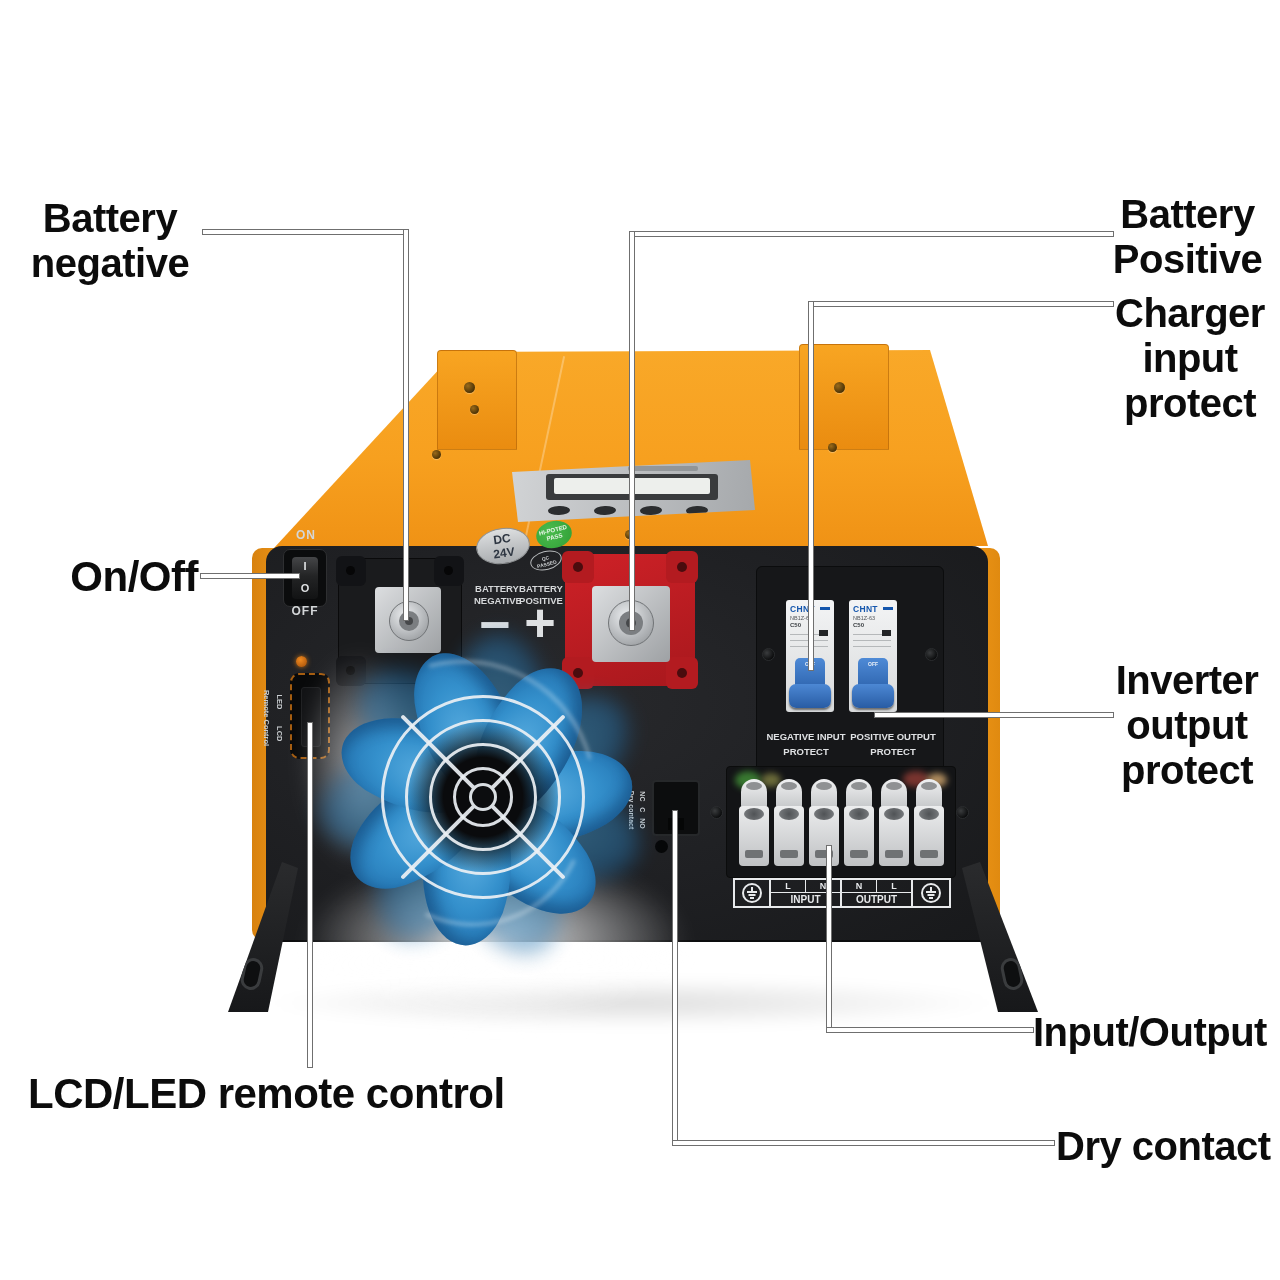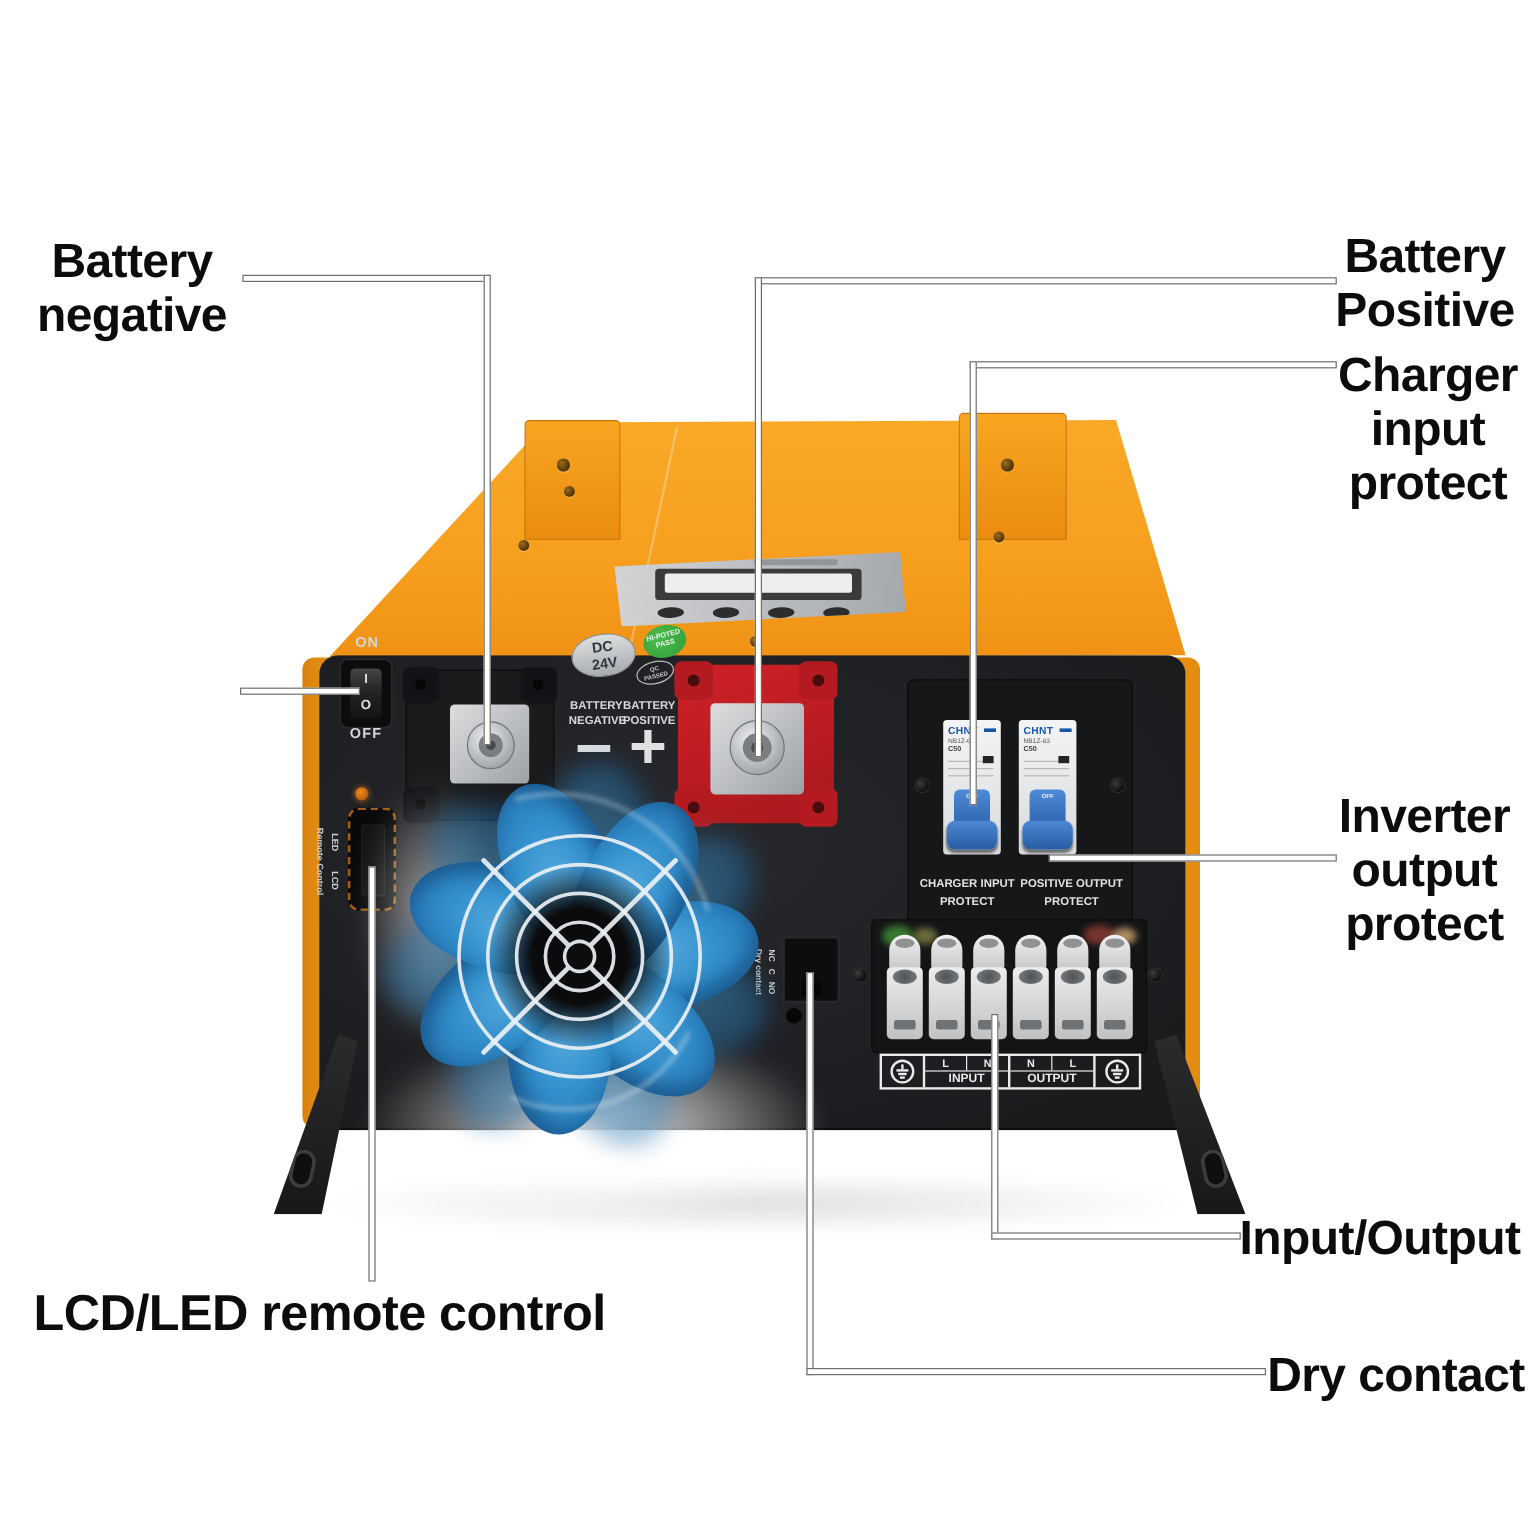--- a/index.html
+++ b/index.html
@@ -256,21 +256,21 @@
     <span class="bk-rating">C50</span>
     <i class="bk-line" style="top:34px;"></i>
     <i class="bk-line" style="top:40px;"></i>
     <i class="bk-line" style="top:46px;"></i>
     <div class="bk-win"></div>
     <div class="bk-tog"><span>OFF</span></div>
     <div class="bk-lip"></div>
   </div>
 
   <div class="bk-cap" style="left:756px;top:730px;width:100px;">
-    <div>CHARGER INPUT</div>
+    <div>NEGATIVE INPUT</div>
     <div>PROTECT</div>
   </div>
   <div class="bk-cap" style="left:840px;top:730px;width:106px;">
     <div>POSITIVE OUTPUT</div>
     <div>PROTECT</div>
   </div>
 
   <div class="abs" id="tb-recess">
     <div class="wire" style="left:8px;top:4px;width:26px;height:18px;background:#3f8a35;"></div>
     <div class="wire" style="left:34px;top:6px;width:20px;height:14px;background:#7a7a40;"></div>
@@ -424,20 +424,21 @@
   </div>
   <div class="callout fs40 ctr" style="left:1090px;top:192px;width:195px;">
     <div>Battery</div>
     <div>Positive</div>
   </div>
   <div class="callout fs40 ctr" style="left:1095px;top:291px;width:190px;">
     <div>Charger</div>
     <div>input</div>
     <div>protect</div>
   </div>
+  <div class="callout fs42 rgt" style="left:40px;top:553px;width:158px;">On/Off</div>
   <div class="callout fs40 ctr" style="left:1092px;top:658px;width:190px;">
     <div>Inverter</div>
     <div>output</div>
     <div>protect</div>
   </div>
   <div class="callout fs42" style="left:28px;top:1070px;white-space:nowrap;">LCD/LED remote control</div>
   <div class="callout fs40" style="left:1033px;top:1010px;white-space:nowrap;">Input/Output</div>
   <div class="callout fs40" style="left:1056px;top:1124px;white-space:nowrap;">Dry contact</div>
 
 </div>

